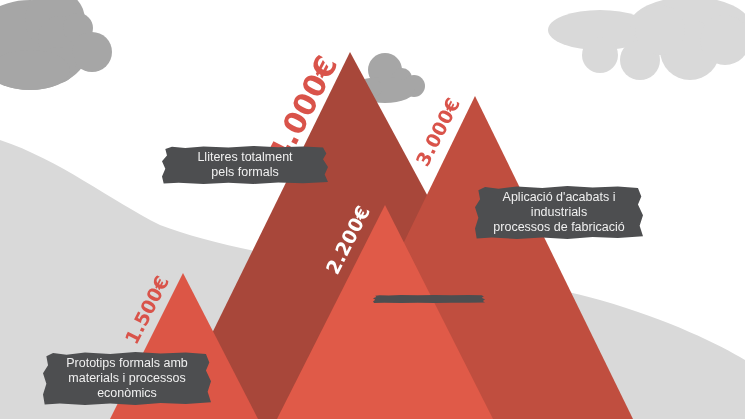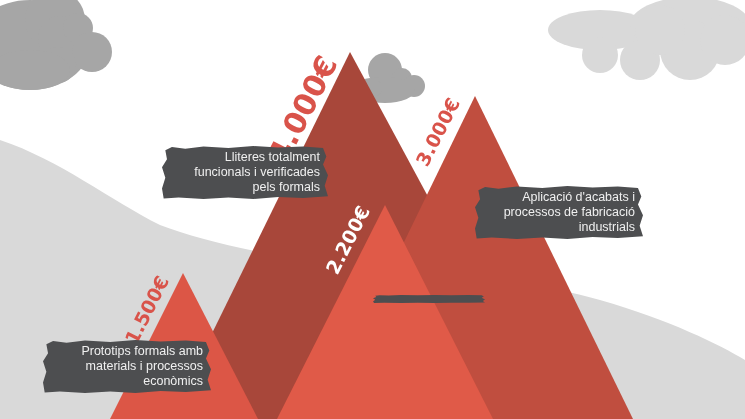--- a/index.html
+++ b/index.html
@@ -6,21 +6,21 @@
     body { width: 745px; height: 419px; overflow: hidden; background: #ffffff; font-family: "Liberation Sans", sans-serif; }
     .stage { position: relative; width: 745px; height: 419px; overflow: hidden; }
     svg.scene { position: absolute; left: 0; top: 0; }
     .price { position: absolute; font-family: "DejaVu Sans", sans-serif; font-weight: bold; white-space: nowrap; transform-origin: left bottom; line-height: 1; }
     .label {
       position: absolute; color: #f0f0f0; background: #4d4e50; text-align: center;
       font-family: "Liberation Sans", sans-serif; font-size: 12.5px; line-height: 15px;
       padding: 4px 8px; box-sizing: border-box;
       clip-path: polygon(2% 8%, 6% 2%, 14% 5%, 25% 1%, 40% 4%, 55% 0%, 70% 3%, 85% 1%, 97% 4%, 99% 20%, 97% 35%, 100% 55%, 98% 75%, 100% 95%, 85% 98%, 70% 96%, 55% 100%, 40% 97%, 25% 100%, 10% 97%, 1% 99%, 0% 80%, 2% 60%, 0% 40%, 3% 25%);
     }
-    .label span { display: block; text-align: right; }
+    .label span { display: block; }
   </style>
 </head>
 <body>
 
 <div class="stage">
   <svg class="scene" width="745" height="419" viewBox="0 0 745 419">
 
     <path d="M0,140 C60,160 110,200 160,225 C200,240 260,255 330,262 C430,272 530,280 600,300 C670,320 720,345 745,360 L745,419 L0,419 Z" fill="#d9d9d9"></path>
 
     <g fill="#a6a6a6">
@@ -57,31 +57,30 @@
     <polygon points="183,273 110,419 258,419" fill="#dc5646"></polygon>
   </svg>
 
   <div class="price" style="left:290px; top:138px; font-size:30px; color:#d9534a; transform: rotate(-63deg);">4.000€</div>
   <div class="price" style="left:430px; top:150px; font-size:19px; color:#d9534a; transform: rotate(-63deg);">3.000€</div>
   <div class="price" style="left:340px; top:258px; font-size:19px; color:#ffffff; transform: rotate(-63deg);">2.200€</div>
   <div class="price" style="left:139px; top:328px; font-size:19px; color:#d9534a; transform: rotate(-63deg);">1.500€</div>
 
   <div class="label" style="left:162px; top:146px; width:166px;">
     <span>Lliteres totalment</span>
-    <span>funcionals i verificades</span>
     <span>pels formals</span>
   </div>
 
   <div class="label" style="left:475px; top:186px; width:168px;">
     <span>Aplicació d'acabats i</span>
+    <span>industrials</span>
     <span>processos de fabricació</span>
-    <span>industrials</span>
   </div>
 
   <div class="label" style="left:373px; top:295px; width:112px;">
   </div>
 
-  <div class="label" style="left:43px; top:340px; width:168px;">
+  <div class="label" style="left:43px; top:352px; width:168px;">
     <span>Prototips formals amb</span>
     <span>materials i processos</span>
     <span>econòmics</span>
   </div>
 </div>
 
 </body></html>

